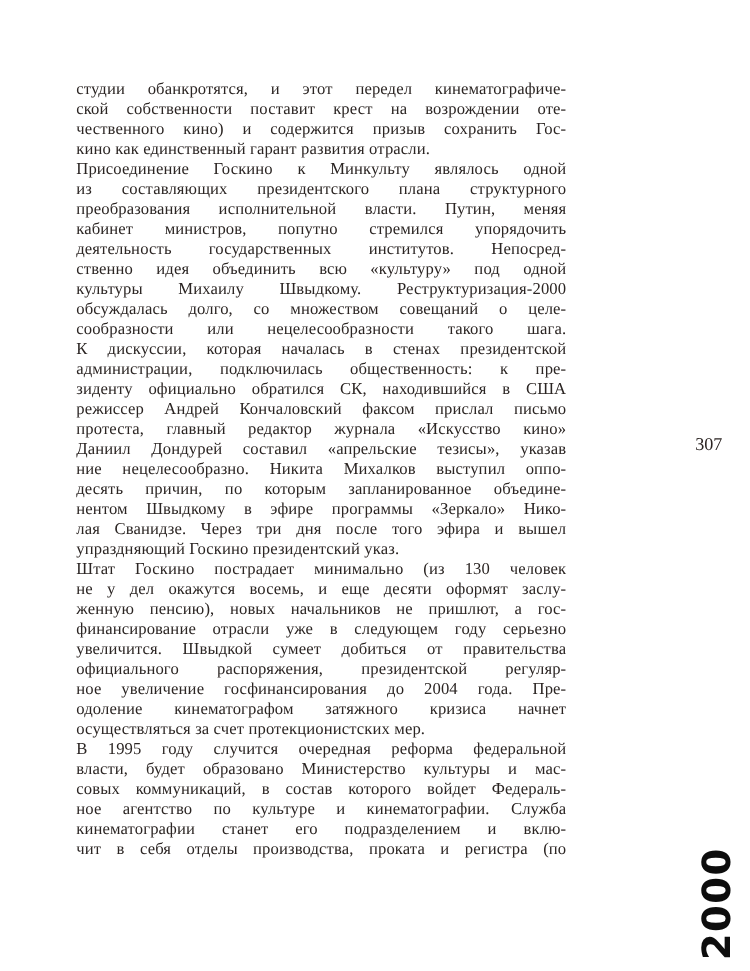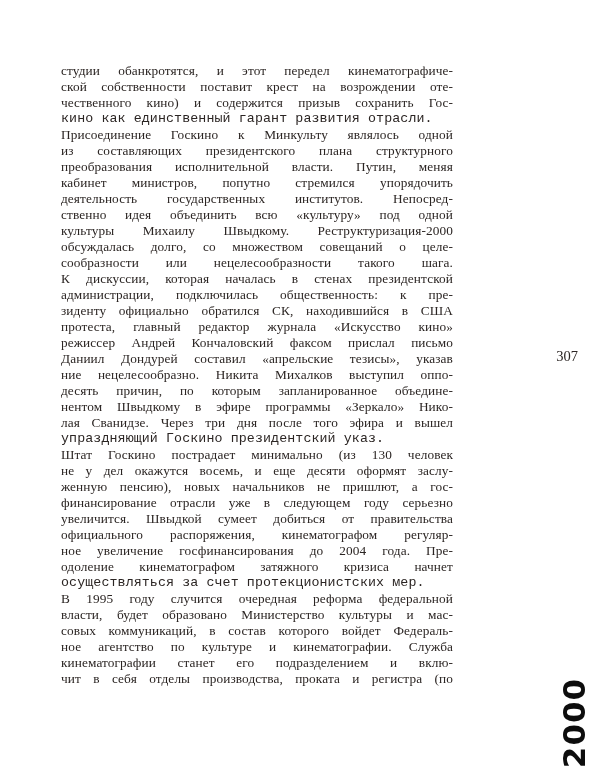--- a/index.html
+++ b/index.html
@@ -25,21 +25,20 @@
     color: #2b2523;
     letter-spacing: 0.1px;
   }
   .line {
     text-align: justify;
     text-align-last: justify;
     min-height: 16px;
   }
   .line.last {
     text-align-last: left;
-    font-family: Liberation Mono, monospace;
   }
   .page-number {
     position: absolute;
     left: 548px;
     top: 347px;
     width: 38px;
     text-align: center;
     font-size: 14.5px;
     line-height: 18px;
     color: #2b2523;
@@ -76,34 +75,34 @@
       <div class="line">преобразования исполнительной власти. Путин, меняя</div>
       <div class="line">кабинет министров, попутно стремился упорядочить</div>
       <div class="line">деятельность государственных институтов. Непосред-</div>
       <div class="line">ственно идея объединить всю «культуру» под одной</div>
       <div class="line">культуры Михаилу Швыдкому. Реструктуризация-2000</div>
       <div class="line">обсуждалась долго, со множеством совещаний о целе-</div>
       <div class="line">сообразности или нецелесообразности такого шага.</div>
       <div class="line">К дискуссии, которая началась в стенах президентской</div>
       <div class="line">администрации, подключилась общественность: к пре-</div>
       <div class="line">зиденту официально обратился СК, находившийся в США</div>
+      <div class="line">режиссер Андрей Кончаловский факсом прислал письмо</div>
       <div class="line">протеста, главный редактор журнала «Искусство кино»</div>
-      <div class="line">режиссер Андрей Кончаловский факсом прислал письмо</div>
       <div class="line">Даниил Дондурей составил «апрельские тезисы», указав</div>
       <div class="line">ние нецелесообразно. Никита Михалков выступил оппо-</div>
       <div class="line">десять причин, по которым запланированное объедине-</div>
       <div class="line">нентом Швыдкому в эфире программы «Зеркало» Нико-</div>
       <div class="line">лая Сванидзе. Через три дня после того эфира и вышел</div>
       <div class="line last">упраздняющий Госкино президентский указ.</div>
       <div class="line">Штат Госкино пострадает минимально (из 130 человек</div>
       <div class="line">не у дел окажутся восемь, и еще десяти оформят заслу-</div>
       <div class="line">женную пенсию), новых начальников не пришлют, а гос-</div>
       <div class="line">финансирование отрасли уже в следующем году серьезно</div>
       <div class="line">увеличится. Швыдкой сумеет добиться от правительства</div>
-      <div class="line">официального распоряжения, кинематографом регуляр-</div>
+      <div class="line">официального распоряжения, президентской регуляр-</div>
       <div class="line">ное увеличение госфинансирования до 2004 года. Пре-</div>
       <div class="line">одоление кинематографом затяжного кризиса начнет</div>
       <div class="line last">осуществляться за счет протекционистских мер.</div>
       <div class="line">В 1995 году случится очередная реформа федеральной</div>
       <div class="line">власти, будет образовано Министерство культуры и мас-</div>
       <div class="line">совых коммуникаций, в состав которого войдет Федераль-</div>
       <div class="line">ное агентство по культуре и кинематографии. Служба</div>
       <div class="line">кинематографии станет его подразделением и вклю-</div>
       <div class="line">чит в себя отделы производства, проката и регистра (по</div>
     </div>

